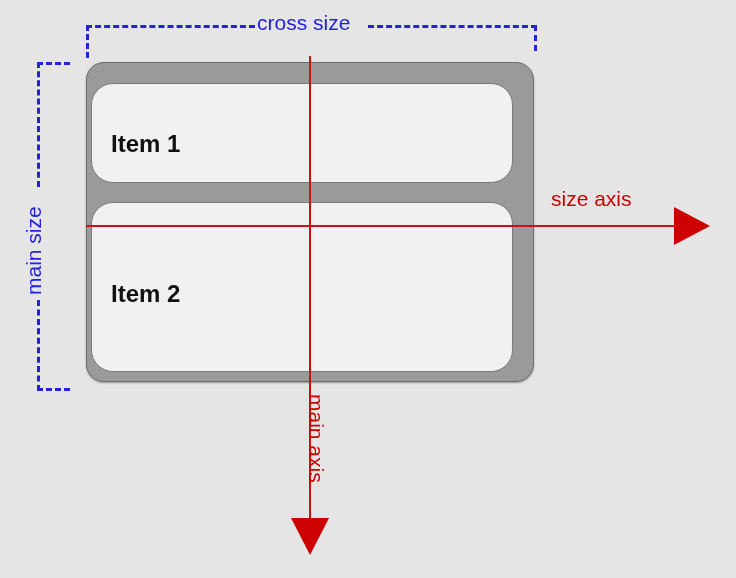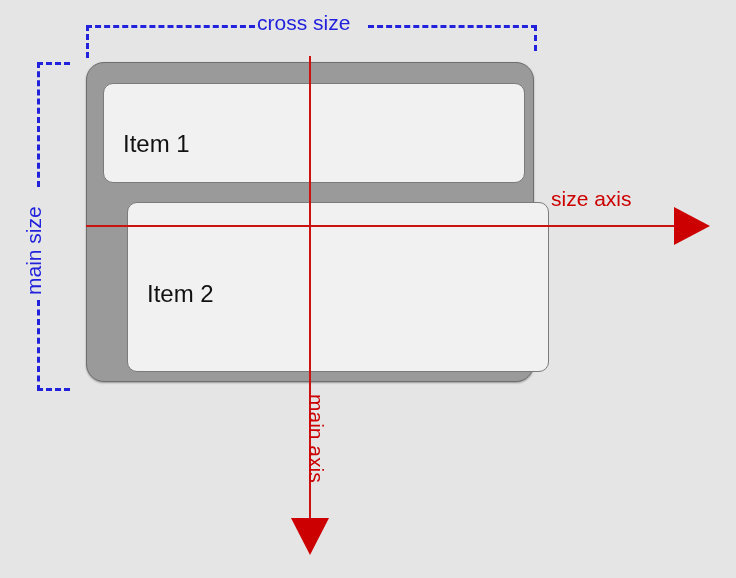--- a/index.html
+++ b/index.html
@@ -27,35 +27,35 @@
     height: 320px;
     box-sizing: border-box;
     background: #9a9a9a;
     border: 1px solid #6e6e6e;
     border-radius: 18px;
     box-shadow: 0 1px 2px rgba(0,0,0,0.35);
   }
 
   .flex-item {
     position: absolute;
-    left: 16px;
+    left: 4px;
     width: 422px;
     box-sizing: border-box;
     background: #f1f1f1;
     border: 1px solid #7b7b7b;
-    border-radius: 10px;
+    border-radius: 22px;
+    font-weight: bold;
   }
   .flex-item.item-1 {
     top: 20px;
     height: 100px;
   }
   .flex-item.item-2 {
     top: 139px;
     height: 170px;
-    margin-left: 24px;
   }
   .flex-item-label {
     position: absolute;
     left: 19px;
     font-size: 24px;
     line-height: 1;
     color: #111111;
     white-space: nowrap;
   }
   .item-1 .flex-item-label { top: 48px; }

